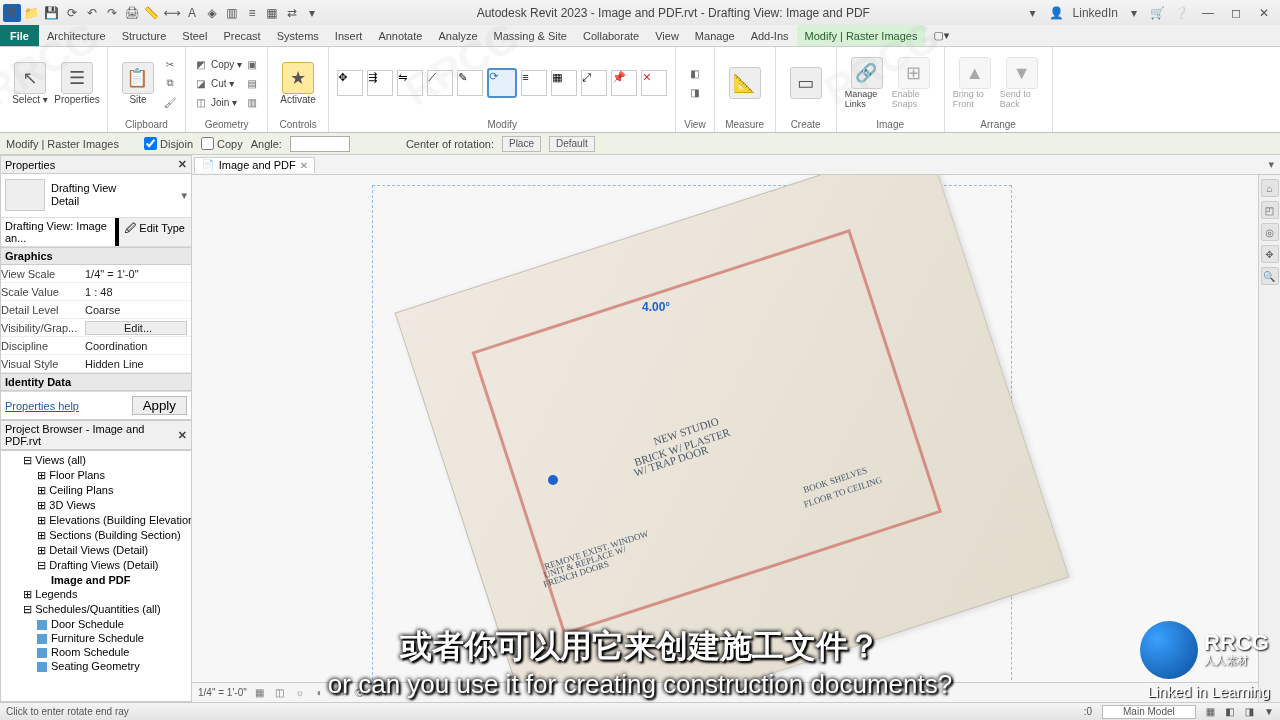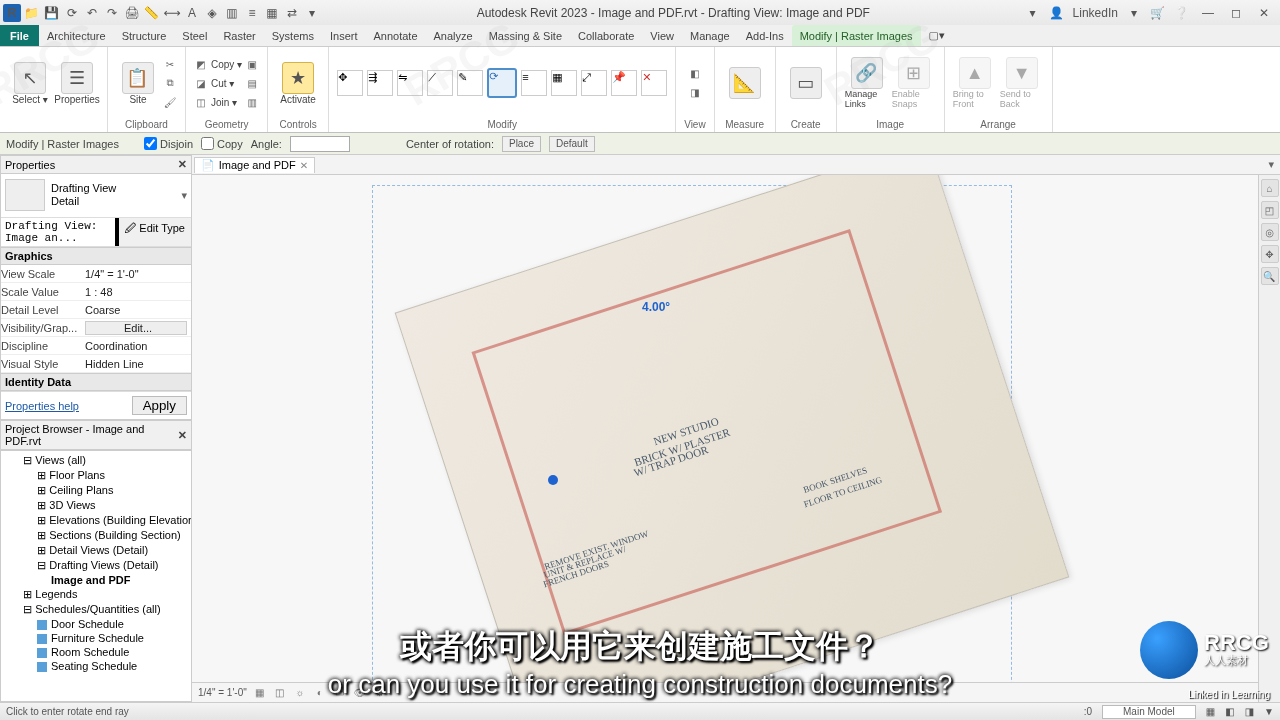--- a/index.html
+++ b/index.html
@@ -51,21 +51,21 @@
   .prop-body { border:1px solid #ccc; border-top:none; background:#fff; }
   .type-sel { display:flex; align-items:center; padding:6px 4px; border-bottom:1px solid #ddd;}
   .type-sel .ticon{ width:40px; height:32px; background:#eee; border:1px solid #ccc; margin-right:6px;}
   .type-sel .txt{ font-size:11px; line-height:13px;}
   .type-sel .dd{ margin-left:auto; color:#666;}
   .prop-row { display:flex; border-bottom:1px solid #eee; font-size:11px; height:18px; align-items:center;}
   .prop-row .k{ width:80px; color:#444;}
   .prop-row .v{ flex:1; padding-left:4px; color:#222;}
   .prop-group { background:#e8e8e8; font-weight:bold; padding:2px 4px; border-top:1px solid #ccc; border-bottom:1px solid #ccc;}
   .edit-type-row{display:flex;border-bottom:1px solid #ddd;}
-  .edit-type-row .lab{flex:1;padding:2px 4px;font-family:Liberation Mono, monospace;}
+  .edit-type-row .lab{flex:1;padding:2px 4px;}
   .edit-type-row .btn{background:#f0f0f0;border-left:4px solid #000000;padding:2px 6px;}
   .apply-row{display:flex; padding:4px; gap:6px; align-items:center; border-top:1px solid #ddd;}
   .apply-row .link{color:#1e5aa8; text-decoration:underline; flex:1;}
   .apply-row .btn{background:#eee;border:1px solid #bbb;padding:1px 10px;}
 
   .browser { border:1px solid #ccc; background:#fff; flex:1; overflow:hidden;}
   .tree { font-size:11px; padding:2px;}
   .tree div{ padding:1px 2px 1px 16px; white-space:nowrap;}
   .tree .l1{padding-left:20px;}
   .tree .l2{padding-left:34px;}
@@ -95,21 +95,21 @@
   .subs { position:absolute; bottom:20px; left:0; right:0; text-align:center; z-index:300; pointer-events:none;}
   .subs .cn{ font-family:"SimHei","Microsoft YaHei",sans-serif; font-size:32px; color:#fff; text-shadow:0 0 4px #000,0 0 4px #000,2px 2px 2px #000; font-weight:bold;}
   .subs .en{ font-family:Arial; font-size:26px; color:#fff; text-shadow:0 0 4px #000,0 0 4px #000,2px 2px 2px #000; font-weight:normal;}
 
   
   .badge { position:absolute; right:10px; bottom:30px; width:130px; height:80px; z-index:250; display:flex; align-items:center; gap:6px;}
   .badge .globe{width:58px;height:58px;border-radius:50%;background:radial-gradient(circle at 30% 30%,#3aa0ff,#0a4e9b);}
   .badge .txt{color:#fff;text-shadow:1px 1px 2px #000;}
   .badge .txt b{font-size:22px;display:block;line-height:20px;}
   .badge .txt small{font-size:11px;}
-  .linkedin-foot{position:absolute;right:10px;bottom:20px;color:#fff;text-shadow:1px 1px 1px #000;font-size:10px;z-index:240;}
+  .linkedin-foot{position:absolute;right:10px;bottom:20px;color:#fff;text-shadow:1px 1px 1px #000;font-size:15px;z-index:240;}
 
   
   .viewctrl{position:absolute;left:192px;bottom:18px;height:20px;right:22px;background:#f5f5f5;border-top:1px solid #ccc;display:flex;align-items:center;gap:6px;padding:0 6px;font-size:10px;color:#555;}
   .viewctrl span.icon{width:14px;height:14px;display:inline-flex;align-items:center;justify-content:center;color:#777;}
 </style>
 </head>
 <body>
 
 <div class="wm-text" style="top:40px;left:-20px">RRCG</div>
 <div class="wm-text" style="top:40px;left:400px">RRCG</div>
@@ -154,21 +154,21 @@
     <span class="win-btn">◻</span>
     <span class="win-btn">✕</span>
   </div>
 </div>
 
 <div class="menubar">
   <div class="file-tab">File</div>
   <div class="menu-item">Architecture</div>
   <div class="menu-item">Structure</div>
   <div class="menu-item">Steel</div>
-  <div class="menu-item">Raster</div>
+  <div class="menu-item">Precast</div>
   <div class="menu-item">Systems</div>
   <div class="menu-item">Insert</div>
   <div class="menu-item">Annotate</div>
   <div class="menu-item">Analyze</div>
   <div class="menu-item">Massing &amp; Site</div>
   <div class="menu-item">Collaborate</div>
   <div class="menu-item">View</div>
   <div class="menu-item">Manage</div>
   <div class="menu-item">Add-Ins</div>
   <div class="menu-special">Modify | Raster Images</div>
@@ -413,21 +413,21 @@
       <div class="l2">⊞ <span>Elevations (Building Elevation)</span></div>
       <div class="l2">⊞ <span>Sections (Building Section)</span></div>
       <div class="l2">⊞ <span>Detail Views (Detail)</span></div>
       <div class="l2">⊟ <span>Drafting Views (Detail)</span></div>
       <div class="l2b sel"><span>Image and PDF</span></div>
       <div class="l1">⊞ <span>Legends</span></div>
       <div class="l1">⊟ <span>Schedules/Quantities (all)</span></div>
       <div class="l2"><span class="sq"></span><span>Door Schedule</span></div>
       <div class="l2"><span class="sq"></span><span>Furniture Schedule</span></div>
       <div class="l2"><span class="sq"></span><span>Room Schedule</span></div>
-      <div class="l2"><span class="sq"></span><span>Seating Schedule</span></div>
+      <div class="l2"><span class="sq"></span><span>Seating Geometry</span></div>
     </div>
   </div>
 </div>
 
 <div class="canvas">
   <div class="drawing-frame"></div>
   <div class="plan-img">
     <div class="plan-inner"></div>
   </div>
   <div class="plan-txt" style="left:460px;top:250px">NEW STUDIO</div>

